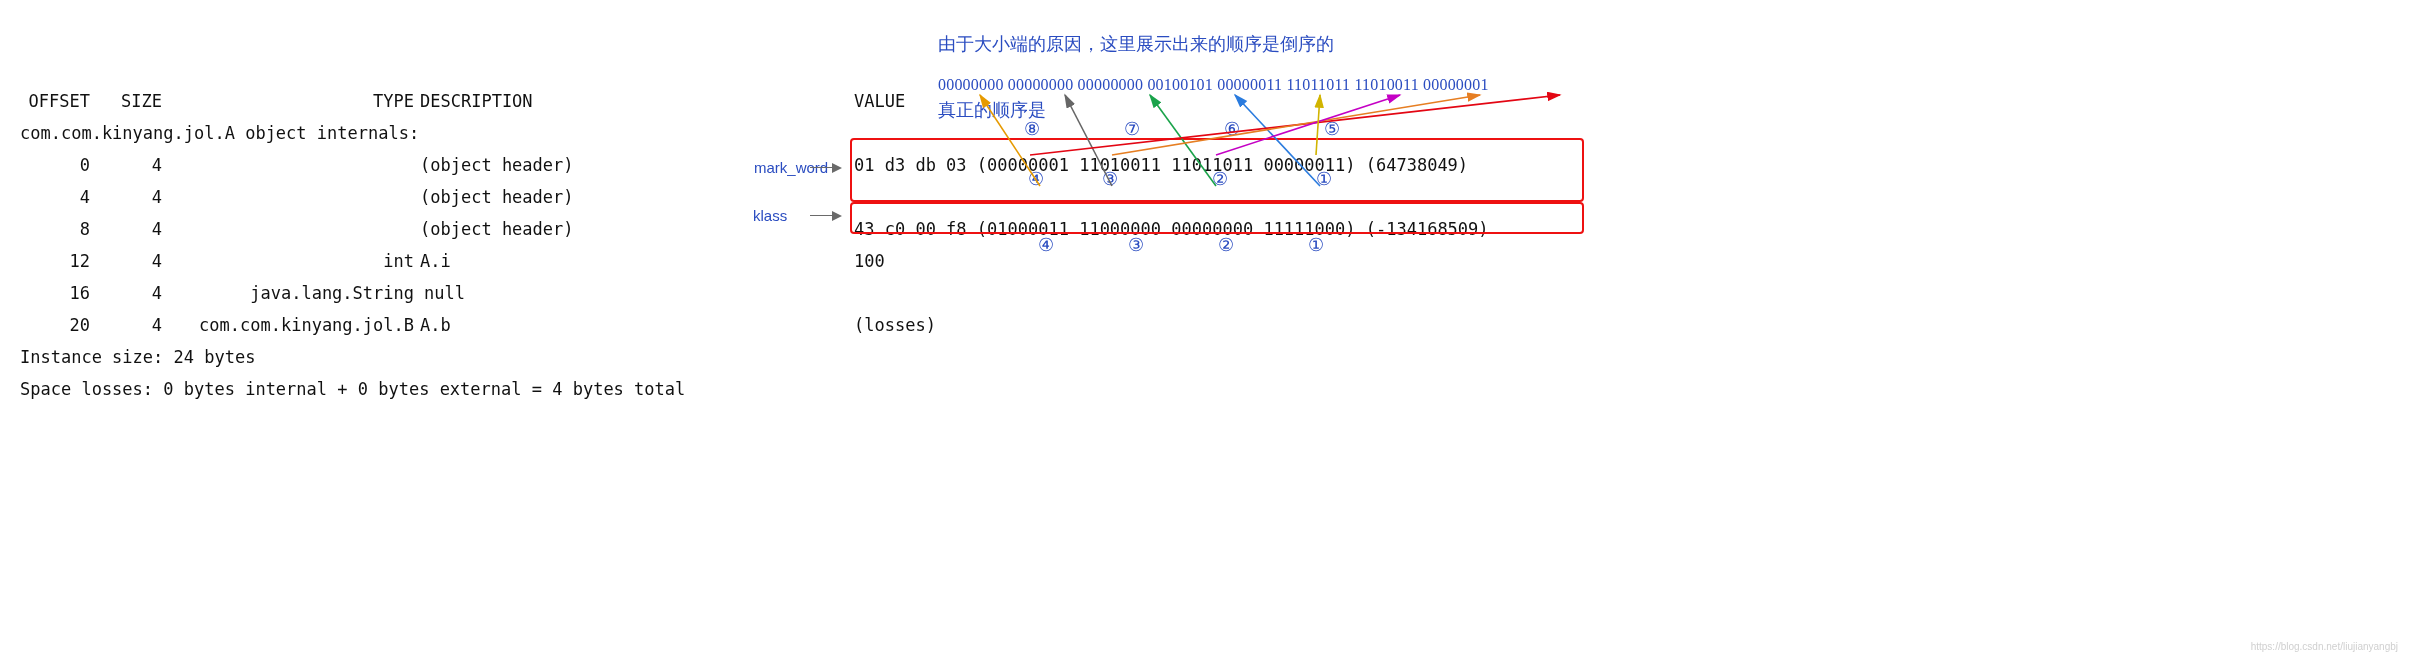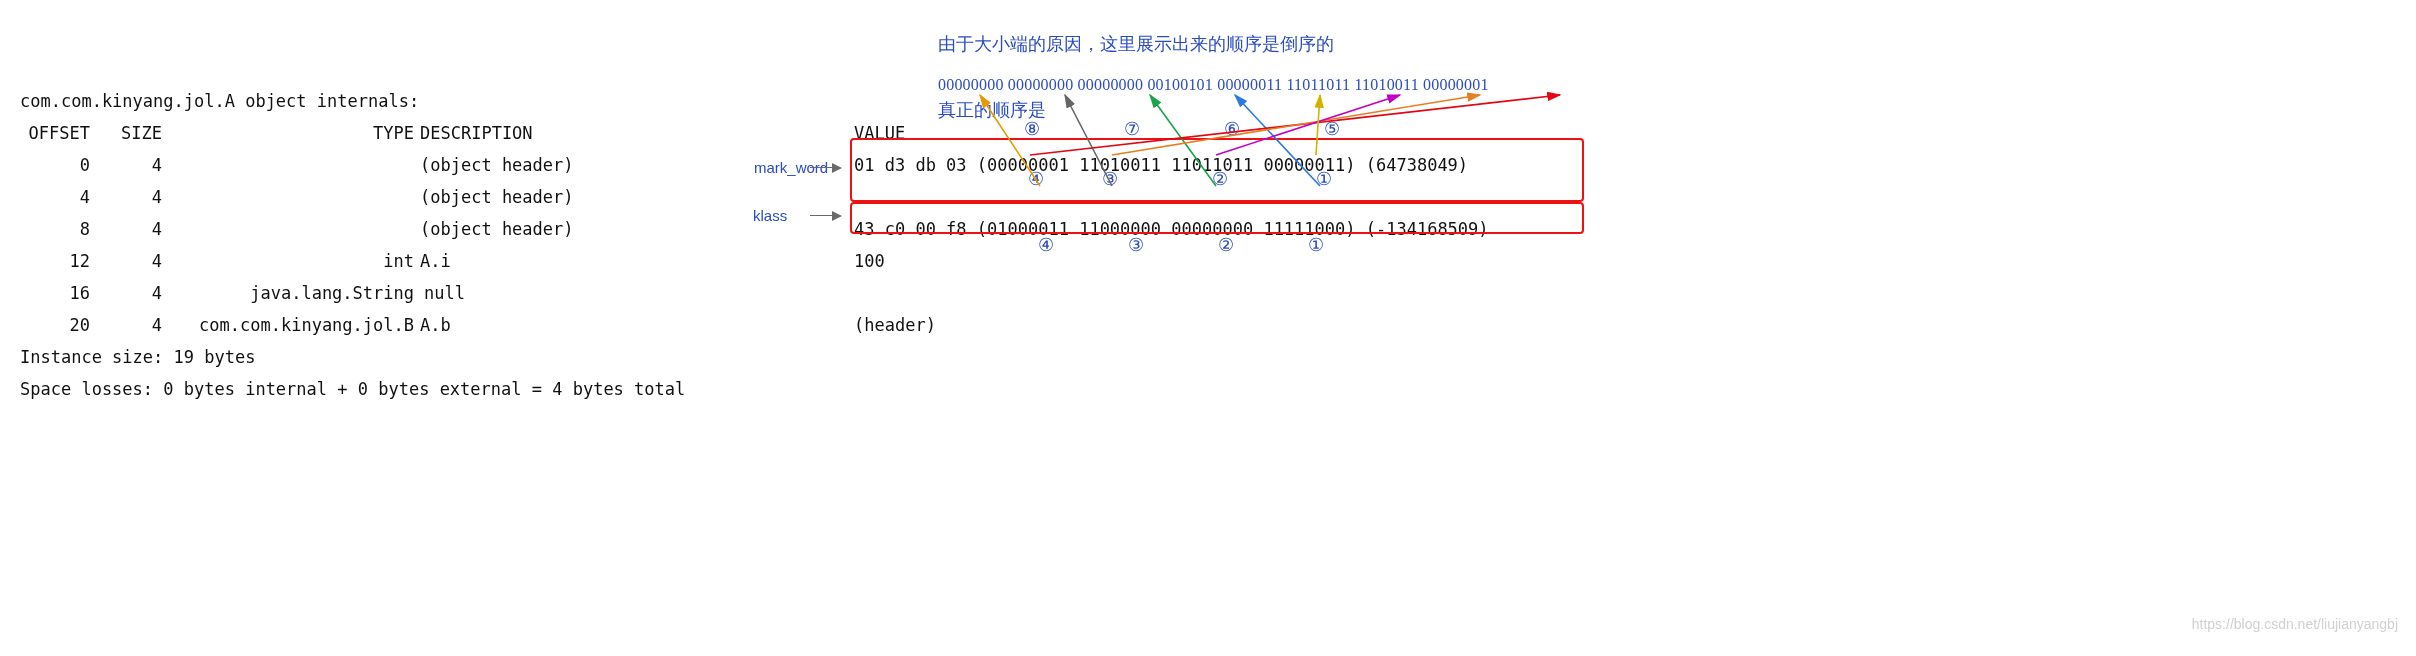--- a/index.html
+++ b/index.html
@@ -75,40 +75,40 @@
   svg.overlay {
     position: absolute;
     left: 0; top: 0;
     width: 2416px; height: 656px;
     pointer-events: none;
     overflow: visible;
   }
   .watermark {
     position: absolute;
     right: 18px;
-    bottom: 24px;
+    bottom: 4px;
     font-family: -apple-system, BlinkMacSystemFont, sans-serif;
-    font-size: 14px;
+    font-size: 10px;
     color: #d0d0d0;
   }
 </style>
 </head>
 <body>
 
 <div class="container">
-  <div class="row title-row"><span>com.com.kinyang.jol.A object internals:</span></div>
-
   <div class="row">
     <span class="col-offset">OFFSET</span>
     <span class="col-size">SIZE</span>
     <span class="col-type">TYPE</span>
     <span class="col-desc">DESCRIPTION</span>
     <span class="col-value">VALUE</span>
   </div>
 
+  <div class="row title-row"><span>com.com.kinyang.jol.A object internals:</span></div>
+
   <div class="row">
     <span class="col-offset">0</span>
     <span class="col-size">4</span>
     <span class="col-type"></span>
     <span class="col-desc">(object header)</span>
     <span class="col-value">01 d3 db 03 (00000001 11010011 11011011 00000011) (64738049)</span>
   </div>
   <div class="row">
     <span class="col-offset">4</span>
     <span class="col-size">4</span>
@@ -133,24 +133,24 @@
     <span class="col-offset">16</span>
     <span class="col-size">4</span>
     <span class="col-type">java.lang.String</span>
     <span class="col-value">null</span>
   </div>
   <div class="row">
     <span class="col-offset">20</span>
     <span class="col-size">4</span>
     <span class="col-type">com.com.kinyang.jol.B</span>
     <span class="col-desc">A.b</span>
-    <span class="col-value">(header)</span>
-  </div>
-
-  <div class="row title-row"><span>Instance size: 19 bytes</span></div>
+    <span class="col-value">(losses)</span>
+  </div>
+
+  <div class="row title-row"><span>Instance size: 24 bytes</span></div>
   <div class="row title-row"><span>Space losses: 0 bytes internal + 0 bytes external = 4 bytes total</span></div>
 </div>
 
 <div class="vlabel" style="left:718px; top:159px;margin-left:36px;">mark_word</div>
 <div class="arrow-h" style="left:810px; top:167px; width:30px;"></div>
 
 <div class="vlabel" style="left:753px; top:207px;">klass</div>
 <div class="arrow-h" style="left:810px; top:215px; width:30px;"></div>
 
 <div class="redbox" style="left:850px; top:138px; width:730px; height:60px;"></div>

